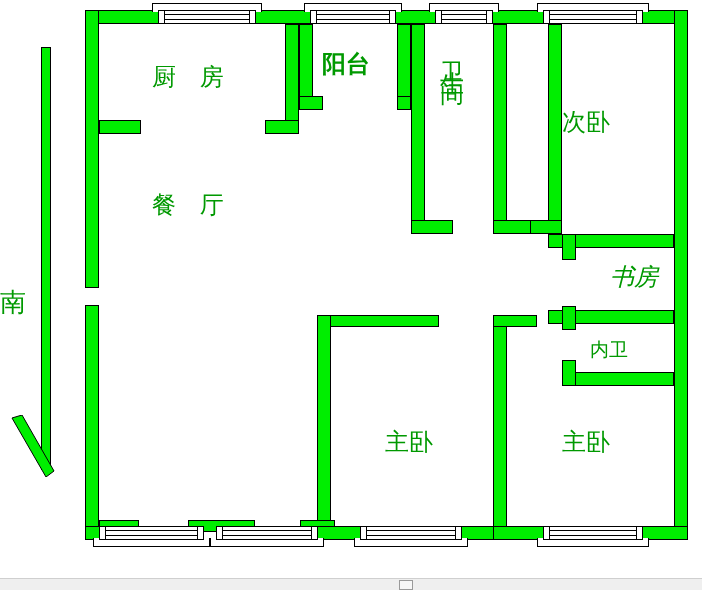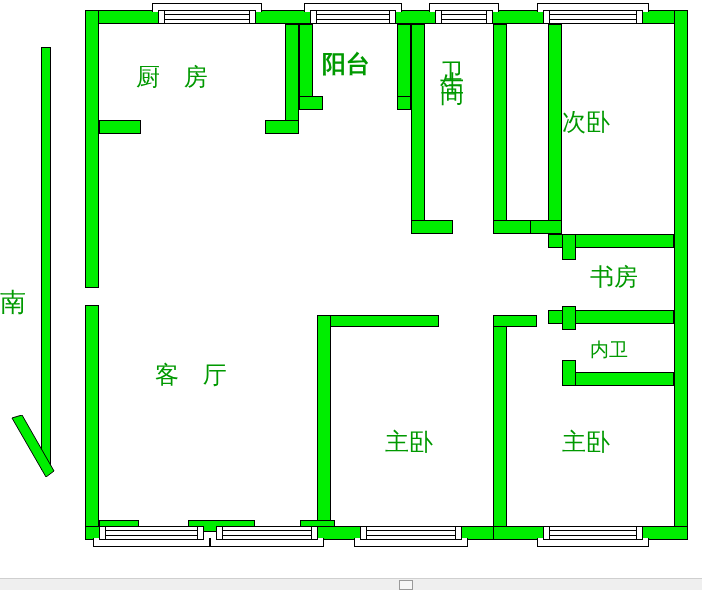--- a/index.html
+++ b/index.html
@@ -195,26 +195,26 @@
       <div class="win-sill-b" style="left: 354px; top: 538px; width: 114px; height: 9px;"></div>
       <div class="win" style="left: 360px; top: 526px; width: 102px; height: 14px;"></div>
       <div class="win-inner" style="left: 367px; top: 530px; width: 88px; height: 6px;"></div>
       <div class="win-jamb" style="left: 360px; top: 526px; width: 7px; height: 14px;"></div>
       <div class="win-jamb" style="left: 455px; top: 526px; width: 7px; height: 14px;"></div>
       <div class="win-sill-b" style="left: 537px; top: 538px; width: 112px; height: 9px;"></div>
       <div class="win" style="left: 543px; top: 526px; width: 100px; height: 14px;"></div>
       <div class="win-inner" style="left: 550px; top: 530px; width: 86px; height: 6px;"></div>
       <div class="win-jamb" style="left: 543px; top: 526px; width: 7px; height: 14px;"></div>
       <div class="win-jamb" style="left: 636px; top: 526px; width: 7px; height: 14px;"></div>
-      <div class="label sp" style="left: 136px; top: 65px;">厨 房</div>
-      <div class="label sp" style="left: 155px; top: 363px;">客 厅</div>
+      <div class="label sp" style="left: 152px; top: 65px;">厨 房</div>
+      <div class="label sp" style="left: 152px; top: 193px;">餐 厅</div>
       <div class="label" style="left: 322px; top: 52px; font-weight: bold;">阳台</div>
       <div class="label vert" style="left: 440px; top: 42px;">卫生间</div>
       <div class="label" style="left: 562px; top: 110px;">次卧</div>
-      <div class="label" style="left: 590px; top: 265px;">书房</div>
+      <div class="label" style="left: 610px; top: 265px; font-style: italic;">书房</div>
       <div class="label small" style="left: 590px; top: 340px;">内卫</div>
       <div class="label" style="left: 385px; top: 430px;">主卧</div>
       <div class="label" style="left: 562px; top: 430px;">主卧</div>
     </div>
 
   <div id="compass-shaft" style="left:41px; top:47px; width:10px; height:423px;"></div>
   <div id="compass-head" style="left:8px; top:415px; width:48px; height:62px;">
     <svg width="48" height="62" viewBox="0 0 48 62">
       <polygon points="4,3 14,0 46,56 38,62" fill="#00ee00" stroke="#000000" stroke-width="1"></polygon>
     </svg>

